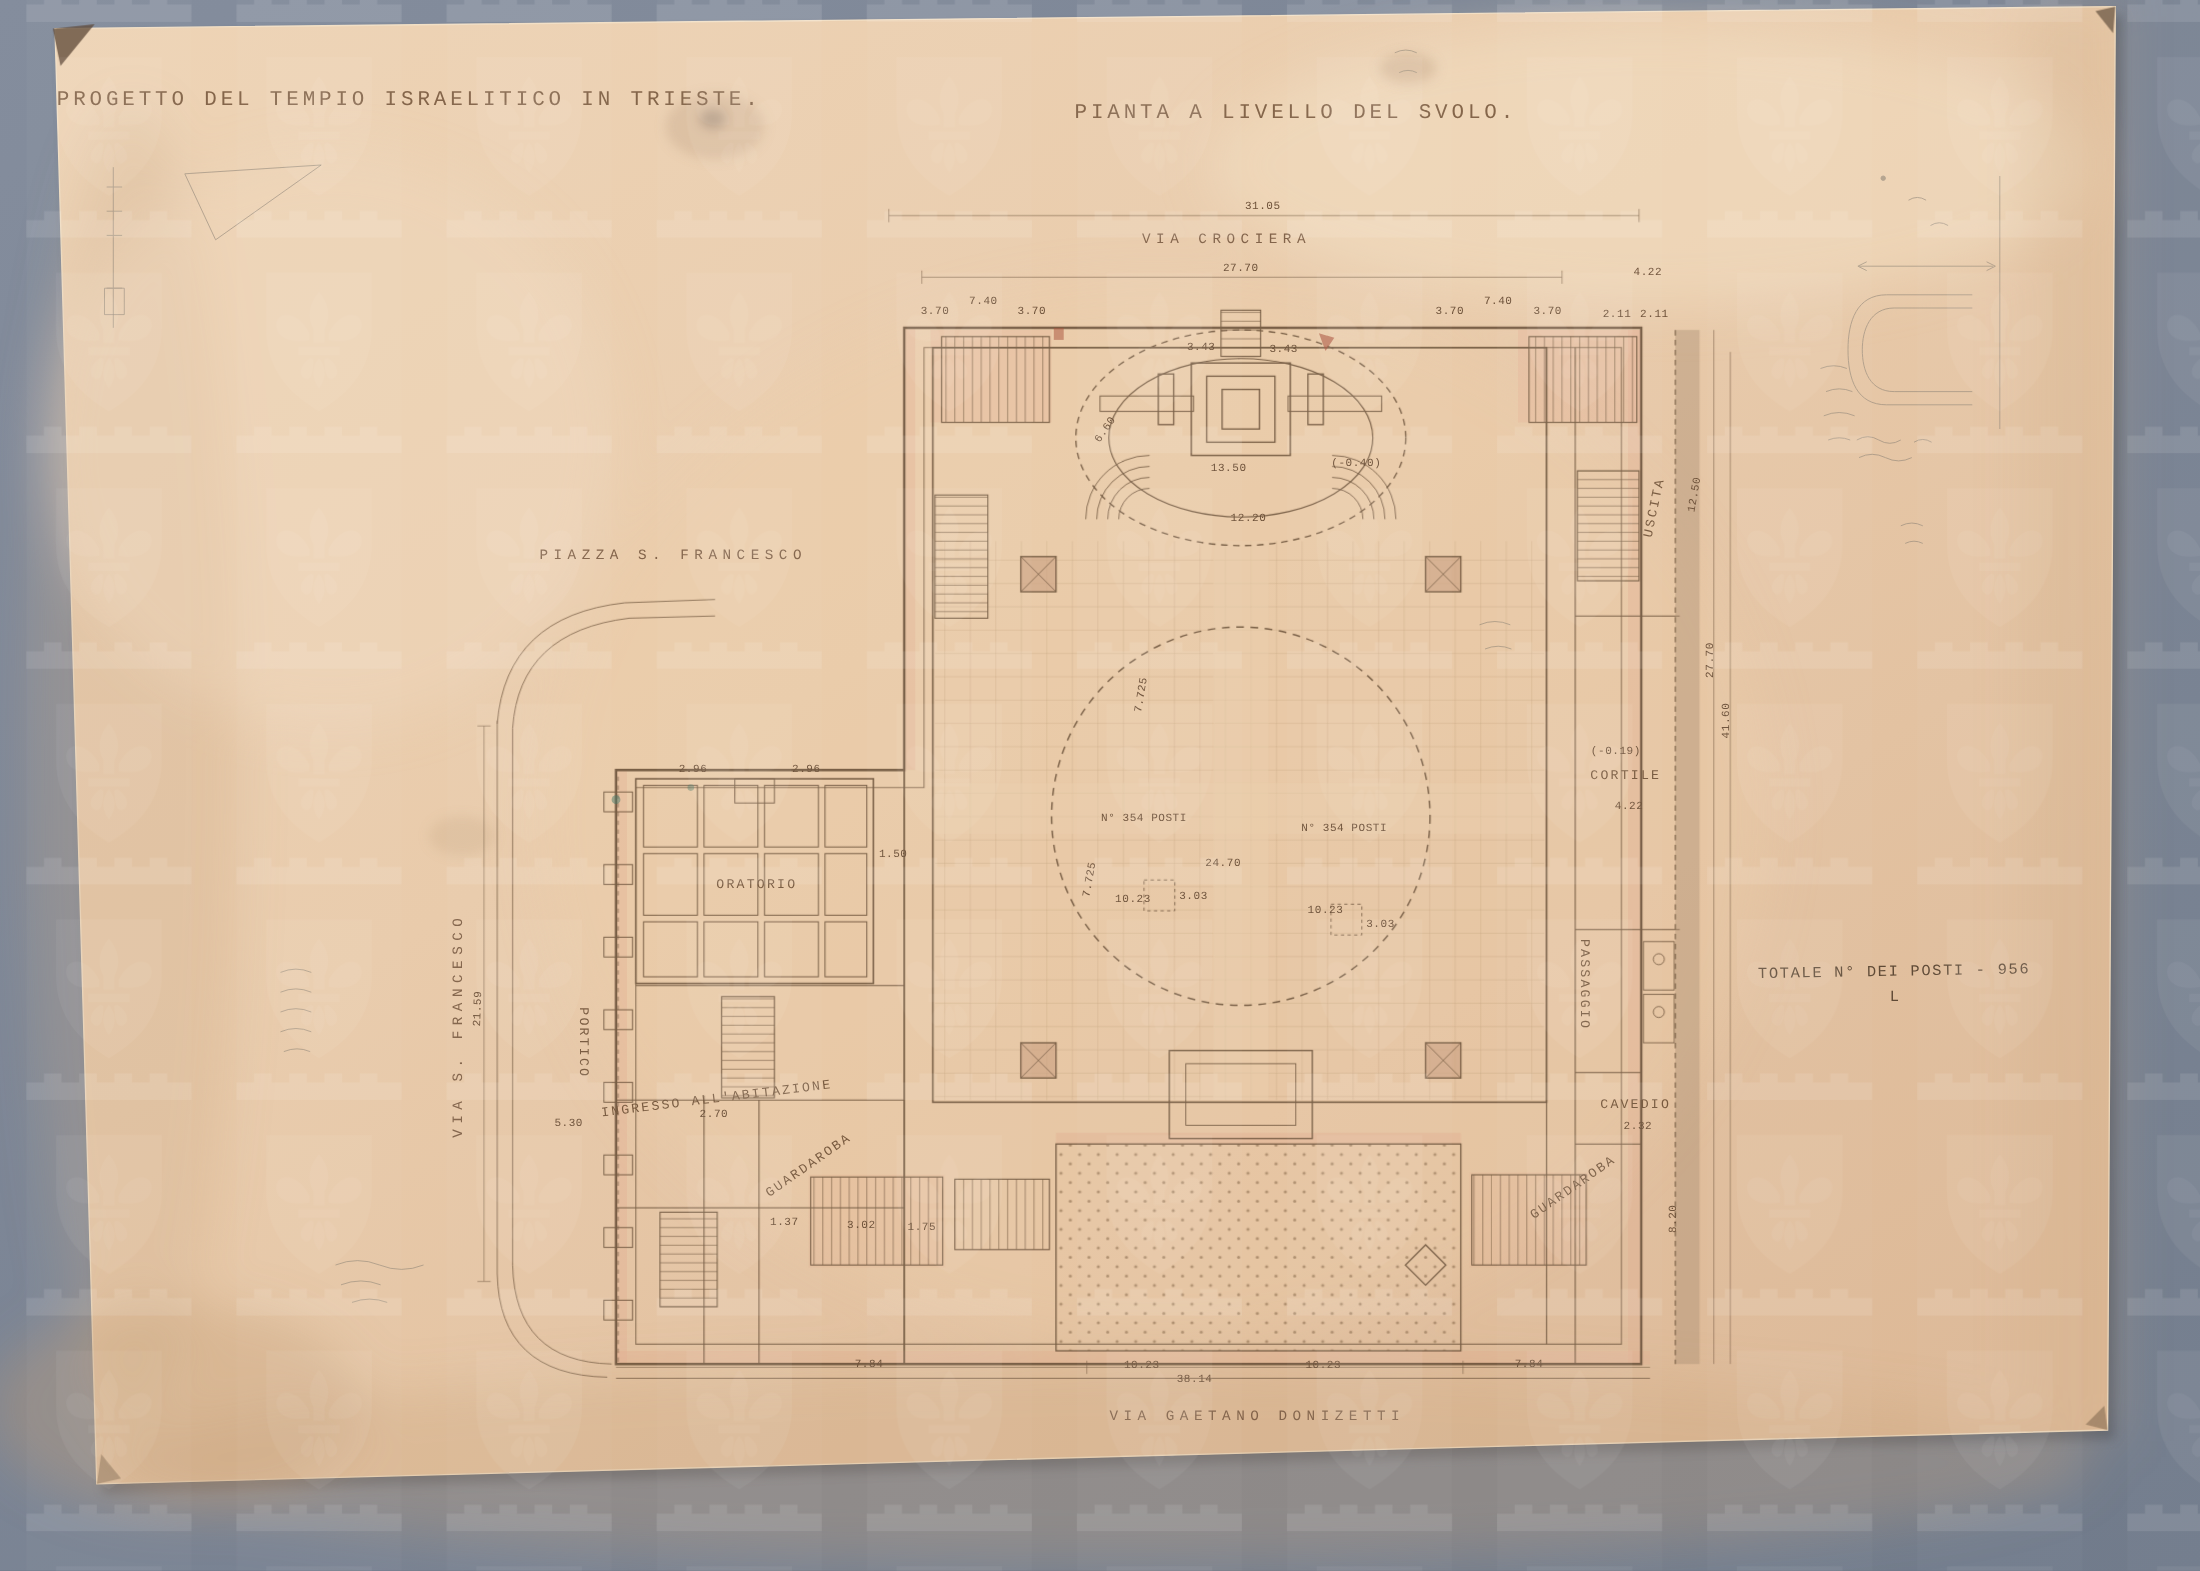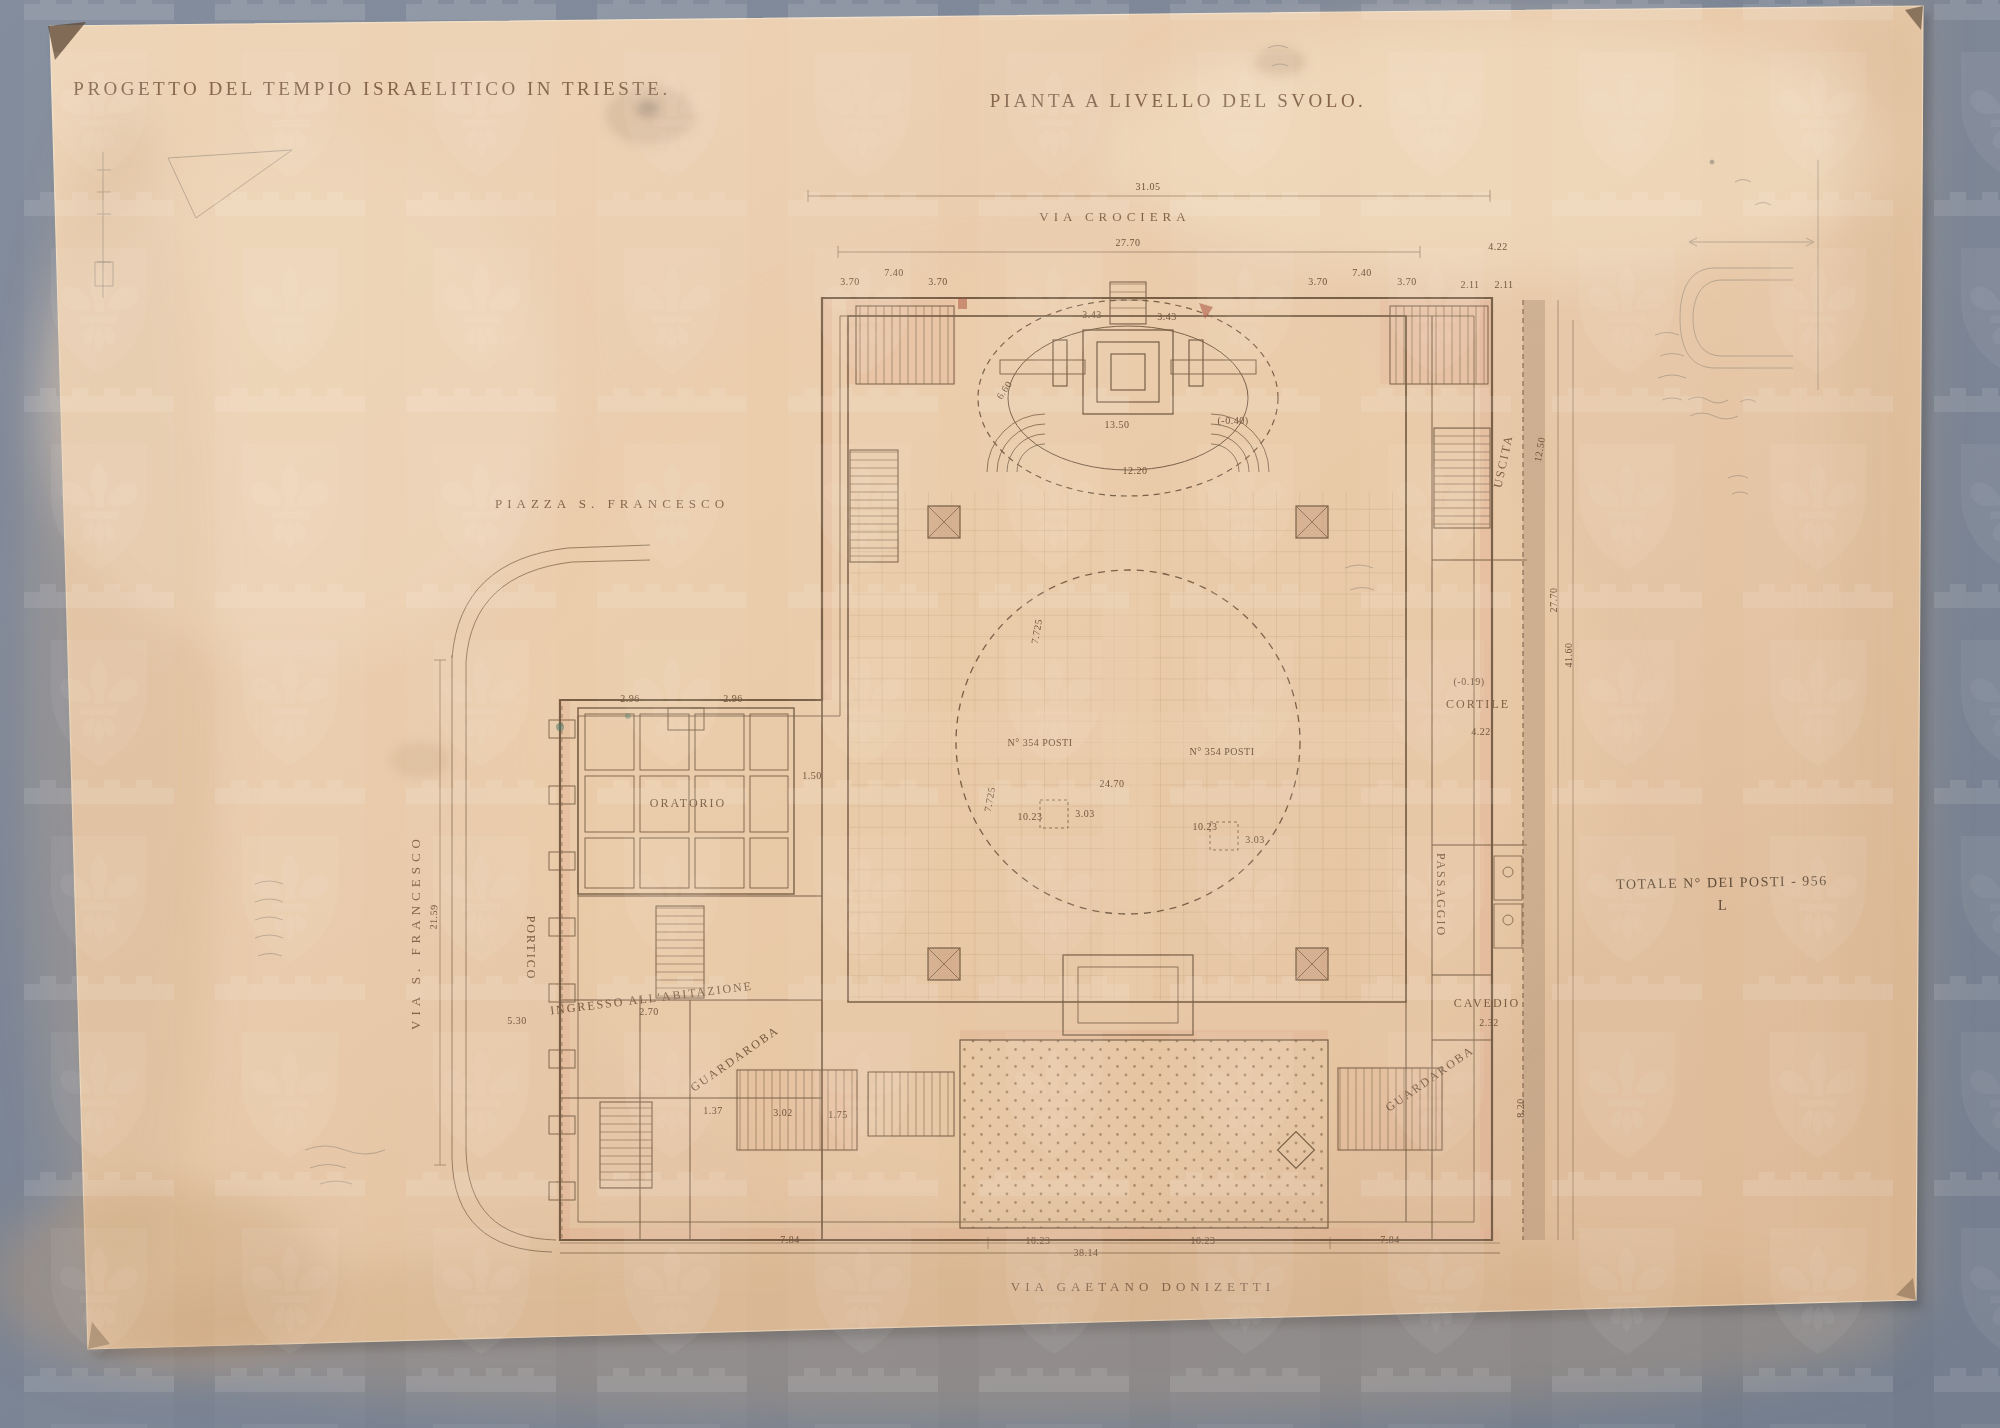--- a/index.html
+++ b/index.html
@@ -1,17 +1,17 @@
 <!DOCTYPE html>
 <html><head>
 <meta charset="utf-8">
 <style>
   html,body{margin:0;padding:0;background:#6f7888;}
   .stage{position:relative;width:2000px;height:1428px;overflow:hidden;
-         font-family:Liberation Serif, serif;}
+         font-family:Liberation Mono, monospace;}
   svg{display:block}
   text{fill:#75583c;}
   .titles text{font-size:19px;letter-spacing:3.5px;fill:#84654a;text-anchor:middle;}
   .streets text{font-size:13px;letter-spacing:5px;fill:#82634a;text-anchor:middle;}
   .rooms text{font-size:12px;letter-spacing:2px;fill:#77593e;text-anchor:middle;}
   .dims text{font-size:10px;letter-spacing:.5px;fill:#6e523a;text-anchor:middle;}
   .notes text{font-size:14px;letter-spacing:1.5px;fill:#5f4a36;text-anchor:middle;}
 </style>
 </head>
 <body>

